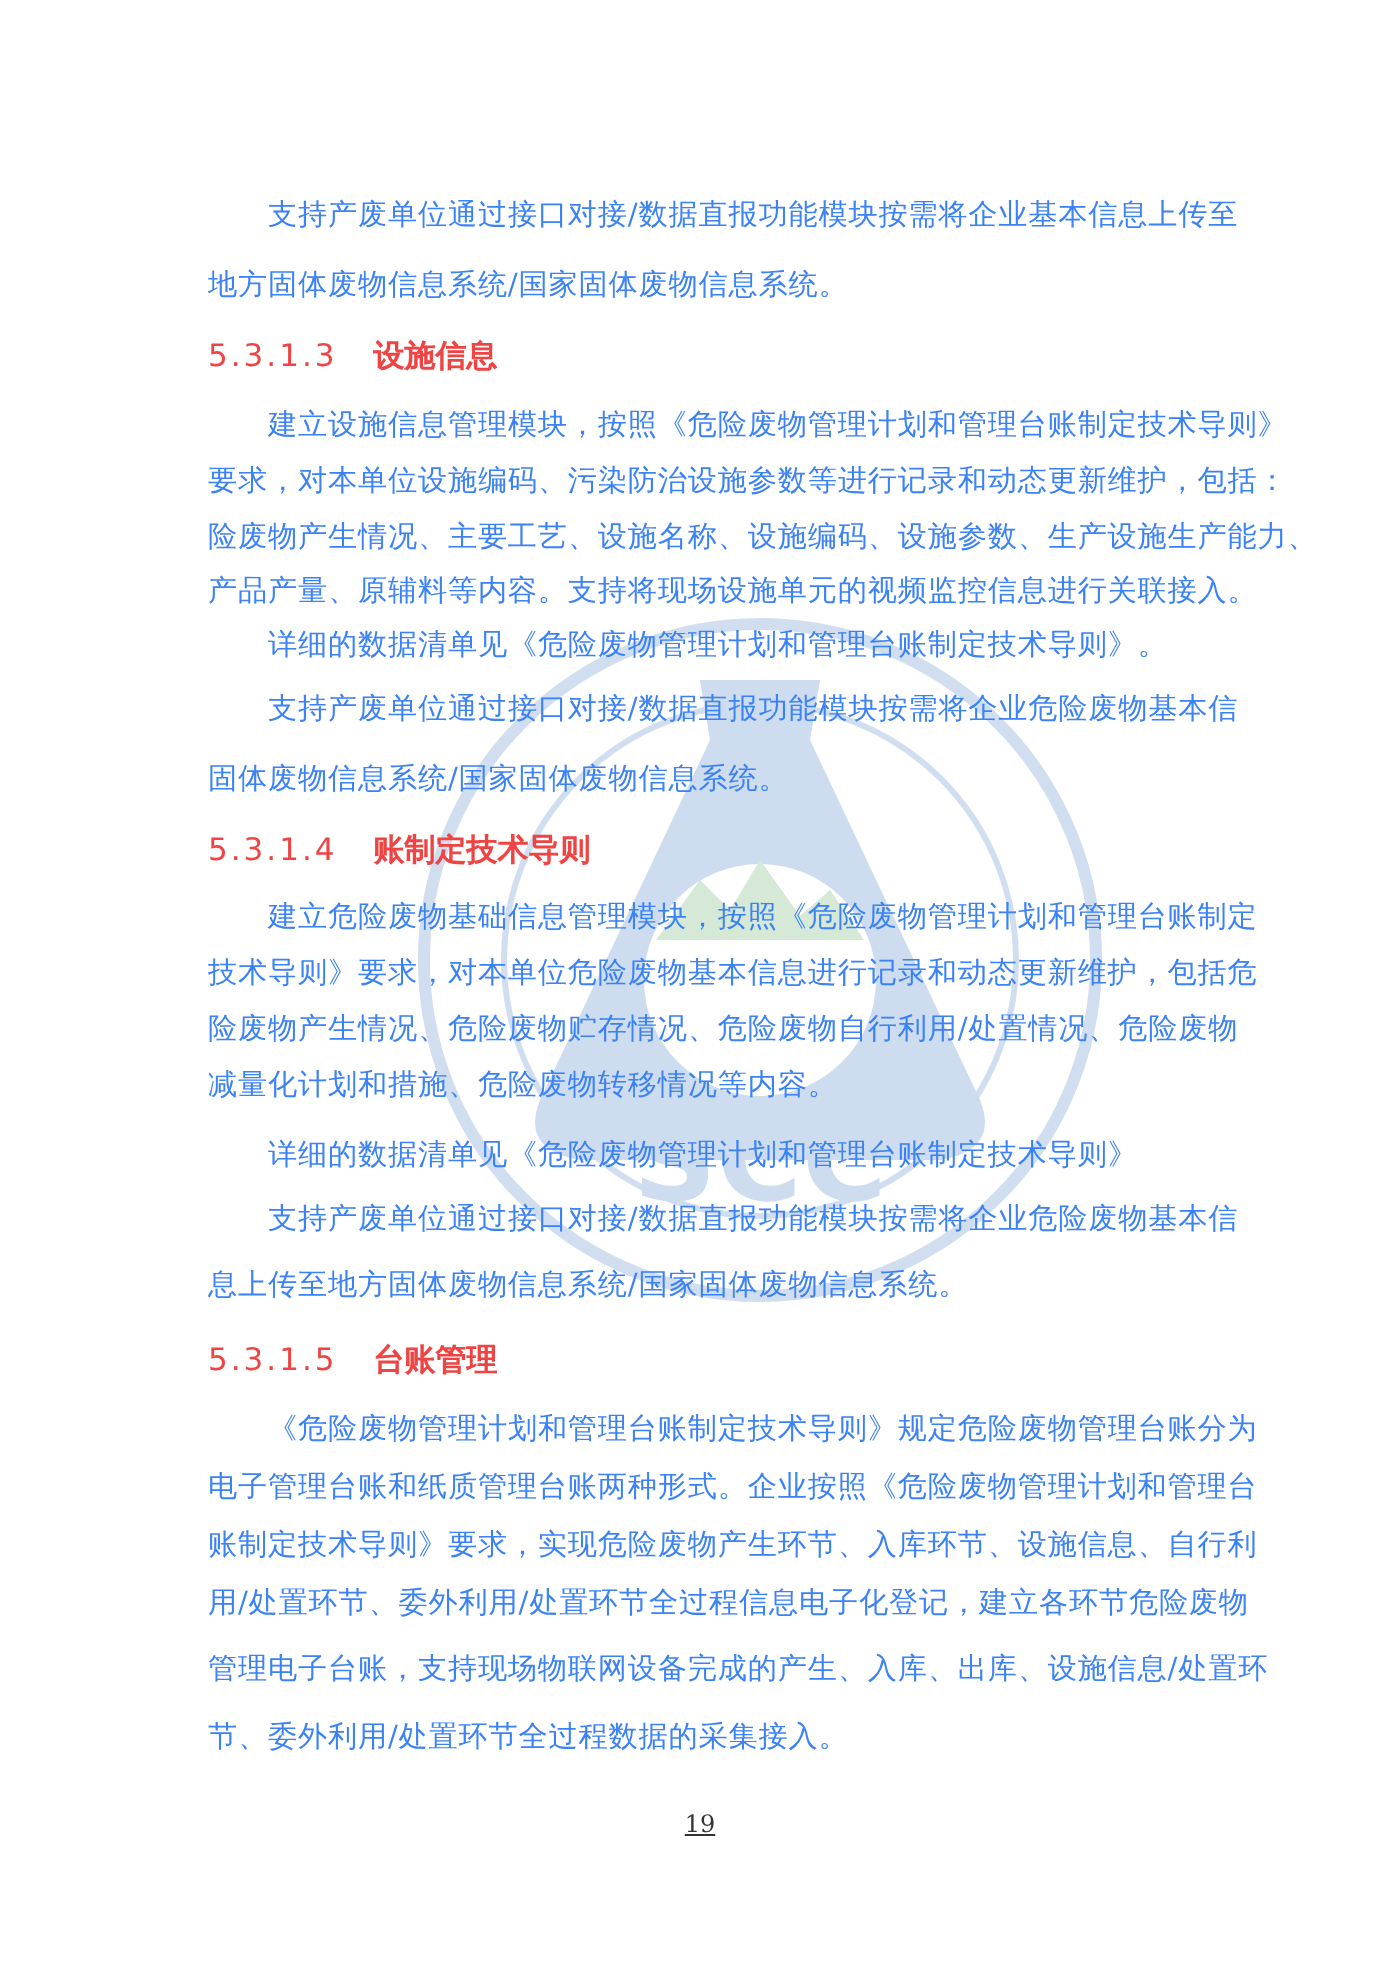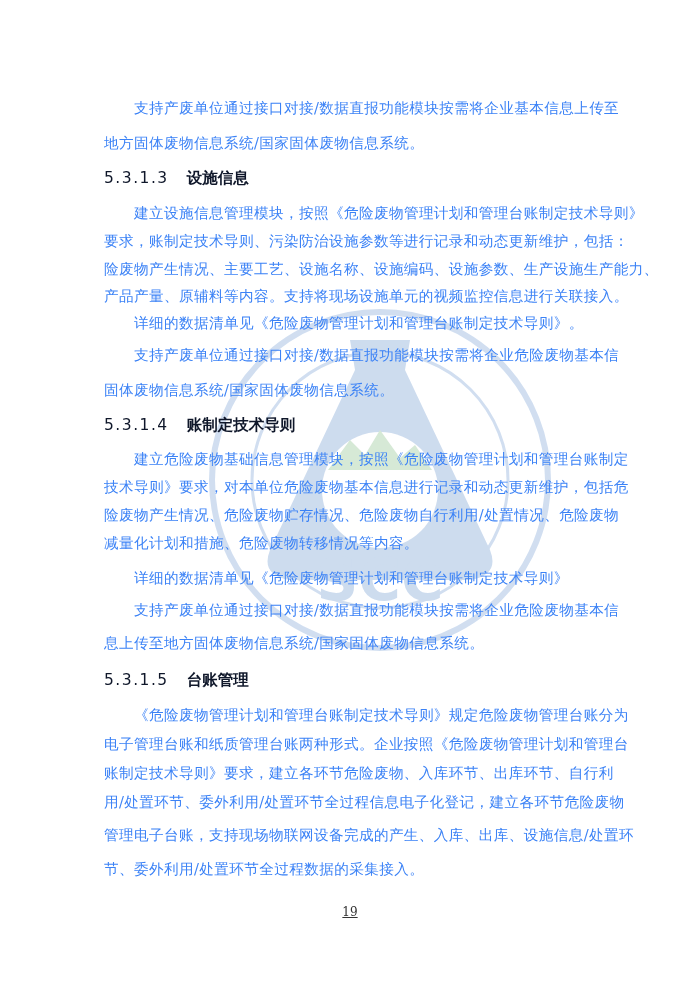--- a/index.html
+++ b/index.html
@@ -3,21 +3,21 @@
 <meta charset="utf-8">
 <style>
   html, body { margin:0; padding:0; background:#ffffff; }
   body { width:700px; height:990px; position:relative; overflow:hidden;
          font-family:"DejaVu Serif","Liberation Serif",serif; color:#222; }
   .page { position:absolute; left:0; top:0; width:700px; height:990px; }
   .watermark { position:absolute; left:200px; top:300px; width:360px; height:360px; opacity:0.85; z-index:0; }
   .content { position:absolute; left:104px; top:0; width:498px; z-index:1; }
   .p { position:absolute; left:0; width:498px; font-size:14.6px; line-height:26px; letter-spacing:0.4px; color:#3b82f6; white-space:nowrap; }
   .indent { padding-left:30px; }
-  .h { position:absolute; left:0; font-family:"DejaVu Sans","Liberation Sans",sans-serif; font-size:15.5px; font-weight:bold; color:#0f172a; white-space:nowrap; }
+  .h { position:absolute; left:0; font-family:"DejaVu Sans","Liberation Sans",sans-serif; font-size:15.5px; font-weight:bold; color:#ef4444; white-space:nowrap; }
   .h .num { letter-spacing:1.5px; font-weight:normal; margin-right:18px; }
   .pagenum { position:absolute; left:340px; top:905px; width:20px; text-align:center; font-size:12px; color:#333; font-family:"DejaVu Serif",serif;text-decoration:underline; }
 </style>
 </head>
 <body>
 
 <div class="page">
 
   <svg class="watermark" viewBox="0 0 360 360">
     <circle cx="180" cy="180" r="168" fill="none" stroke="#c9d9ee" stroke-width="6"></circle>
@@ -28,21 +28,21 @@
     <text x="180" y="300" text-anchor="middle" font-family="DejaVu Sans, sans-serif" font-weight="bold" font-size="58" fill="#c5d6ec">SCC</text>
   </svg>
 
   <div class="content">
     <div class="p indent" style="top:95px"><span>支持产废单位通过接口对接/数据直报功能模块按需将企业基本信息上传至</span></div>
     <div class="p" style="top:130px"><span>地方固体废物信息系统/国家固体废物信息系统。</span></div>
 
     <div class="h" style="top:168px"><span class="num">5.3.1.3</span><span>设施信息</span></div>
 
     <div class="p indent" style="top:200px"><span>建立设施信息管理模块，按照《危险废物管理计划和管理台账制定技术导则》</span></div>
-    <div class="p" style="top:228px"><span>要求，账制定技术导则、污染防治设施参数等进行记录和动态更新维护，包括：</span></div>
+    <div class="p" style="top:228px"><span>要求，对本单位设施编码、污染防治设施参数等进行记录和动态更新维护，包括：</span></div>
     <div class="p" style="top:256px"><span>险废物产生情况、主要工艺、设施名称、设施编码、设施参数、生产设施生产能力、</span></div>
     <div class="p" style="top:283px"><span>产品产量、原辅料等内容。支持将现场设施单元的视频监控信息进行关联接入。</span></div>
     <div class="p indent" style="top:310px"><span>详细的数据清单见《危险废物管理计划和管理台账制定技术导则》。</span></div>
 
     <div class="p indent" style="top:342px"><span>支持产废单位通过接口对接/数据直报功能模块按需将企业危险废物基本信</span></div>
     <div class="p" style="top:377px"><span>固体废物信息系统/国家固体废物信息系统。</span></div>
 
     <div class="h" style="top:415px"><span class="num">5.3.1.4</span><span>账制定技术导则</span></div>
 
     <div class="p indent" style="top:446px"><span>建立危险废物基础信息管理模块，按照《危险废物管理计划和管理台账制定</span></div>
@@ -51,20 +51,20 @@
     <div class="p" style="top:530px"><span>减量化计划和措施、危险废物转移情况等内容。</span></div>
     <div class="p indent" style="top:565px"><span>详细的数据清单见《危险废物管理计划和管理台账制定技术导则》</span></div>
 
     <div class="p indent" style="top:597px"><span>支持产废单位通过接口对接/数据直报功能模块按需将企业危险废物基本信</span></div>
     <div class="p" style="top:630px"><span>息上传至地方固体废物信息系统/国家固体废物信息系统。</span></div>
 
     <div class="h" style="top:670px"><span class="num">5.3.1.5</span><span>台账管理</span></div>
 
     <div class="p indent" style="top:702px"><span>《危险废物管理计划和管理台账制定技术导则》规定危险废物管理台账分为</span></div>
     <div class="p" style="top:731px"><span>电子管理台账和纸质管理台账两种形式。企业按照《危险废物管理计划和管理台</span></div>
-    <div class="p" style="top:760px"><span>账制定技术导则》要求，建立各环节危险废物、入库环节、出库环节、自行利</span></div>
+    <div class="p" style="top:760px"><span>账制定技术导则》要求，实现危险废物产生环节、入库环节、设施信息、自行利</span></div>
     <div class="p" style="top:789px"><span>用/处置环节、委外利用/处置环节全过程信息电子化登记，建立各环节危险废物</span></div>
     <div class="p" style="top:822px"><span>管理电子台账，支持现场物联网设备完成的产生、入库、出库、设施信息/处置环</span></div>
     <div class="p" style="top:856px"><span>节、委外利用/处置环节全过程数据的采集接入。</span></div>
   </div>
 
   <div class="pagenum">19</div>
 </div>
 
 </body></html>

